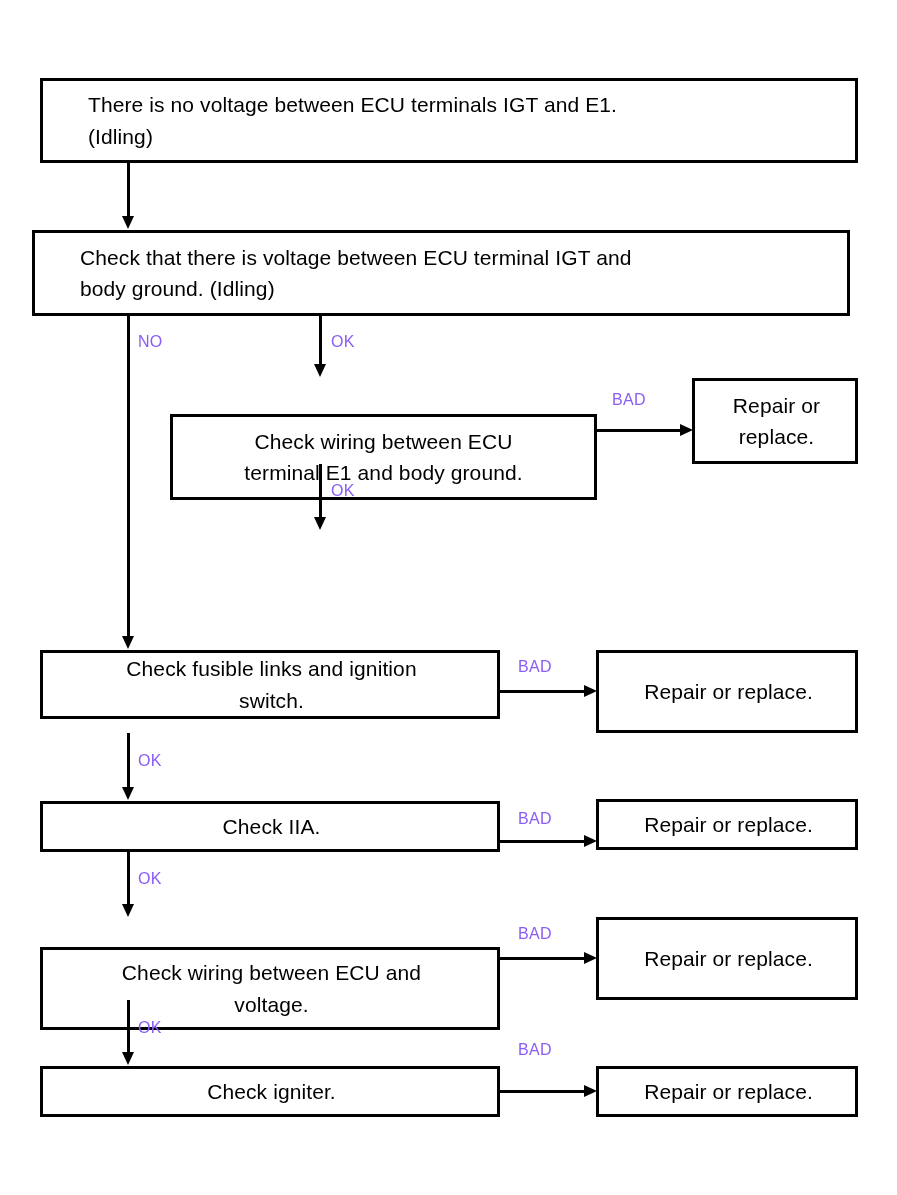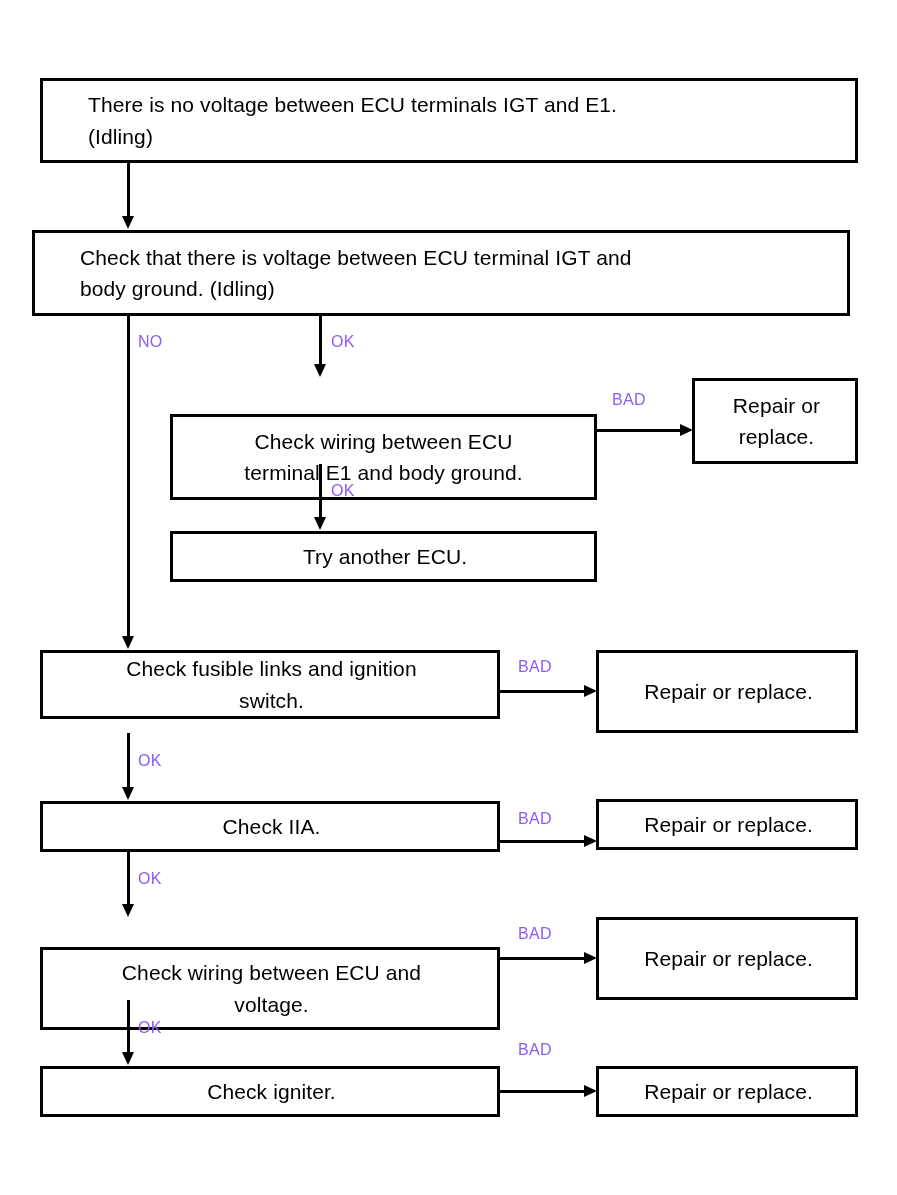--- a/index.html
+++ b/index.html
@@ -124,23 +124,20 @@
 
   <div class="box pad-sm" style="left:692px; top:378px; width:166px; height:86px;">
     <span class="line">Repair or</span>
     <span class="line">replace.</span>
   </div>
 
   <div class="vline" style="left:319px; top:464px; height:54px;"></div>
   <div class="arrow-down" style="left:314px; top:517px;"></div>
   <div class="edge-label" style="left:331px; top:482px;">OK</div>
 
-  <div class="box pad-sm" style="left:170px; top:531px; width:427px; height:51px;">
-    <span class="line">Try another ECU.</span>
-  </div>
 
   <div class="box pad-sm" style="left:40px; top:650px; width:460px; height:69px;">
     <span class="line">Check fusible links and ignition</span>
     <span class="line">switch.</span>
   </div>
 
   <div class="hline" style="left:500px; top:690px; width:90px;"></div>
   <div class="arrow-right" style="left:584px; top:685px;"></div>
   <div class="edge-label" style="left:518px; top:658px;">BAD</div>
 

